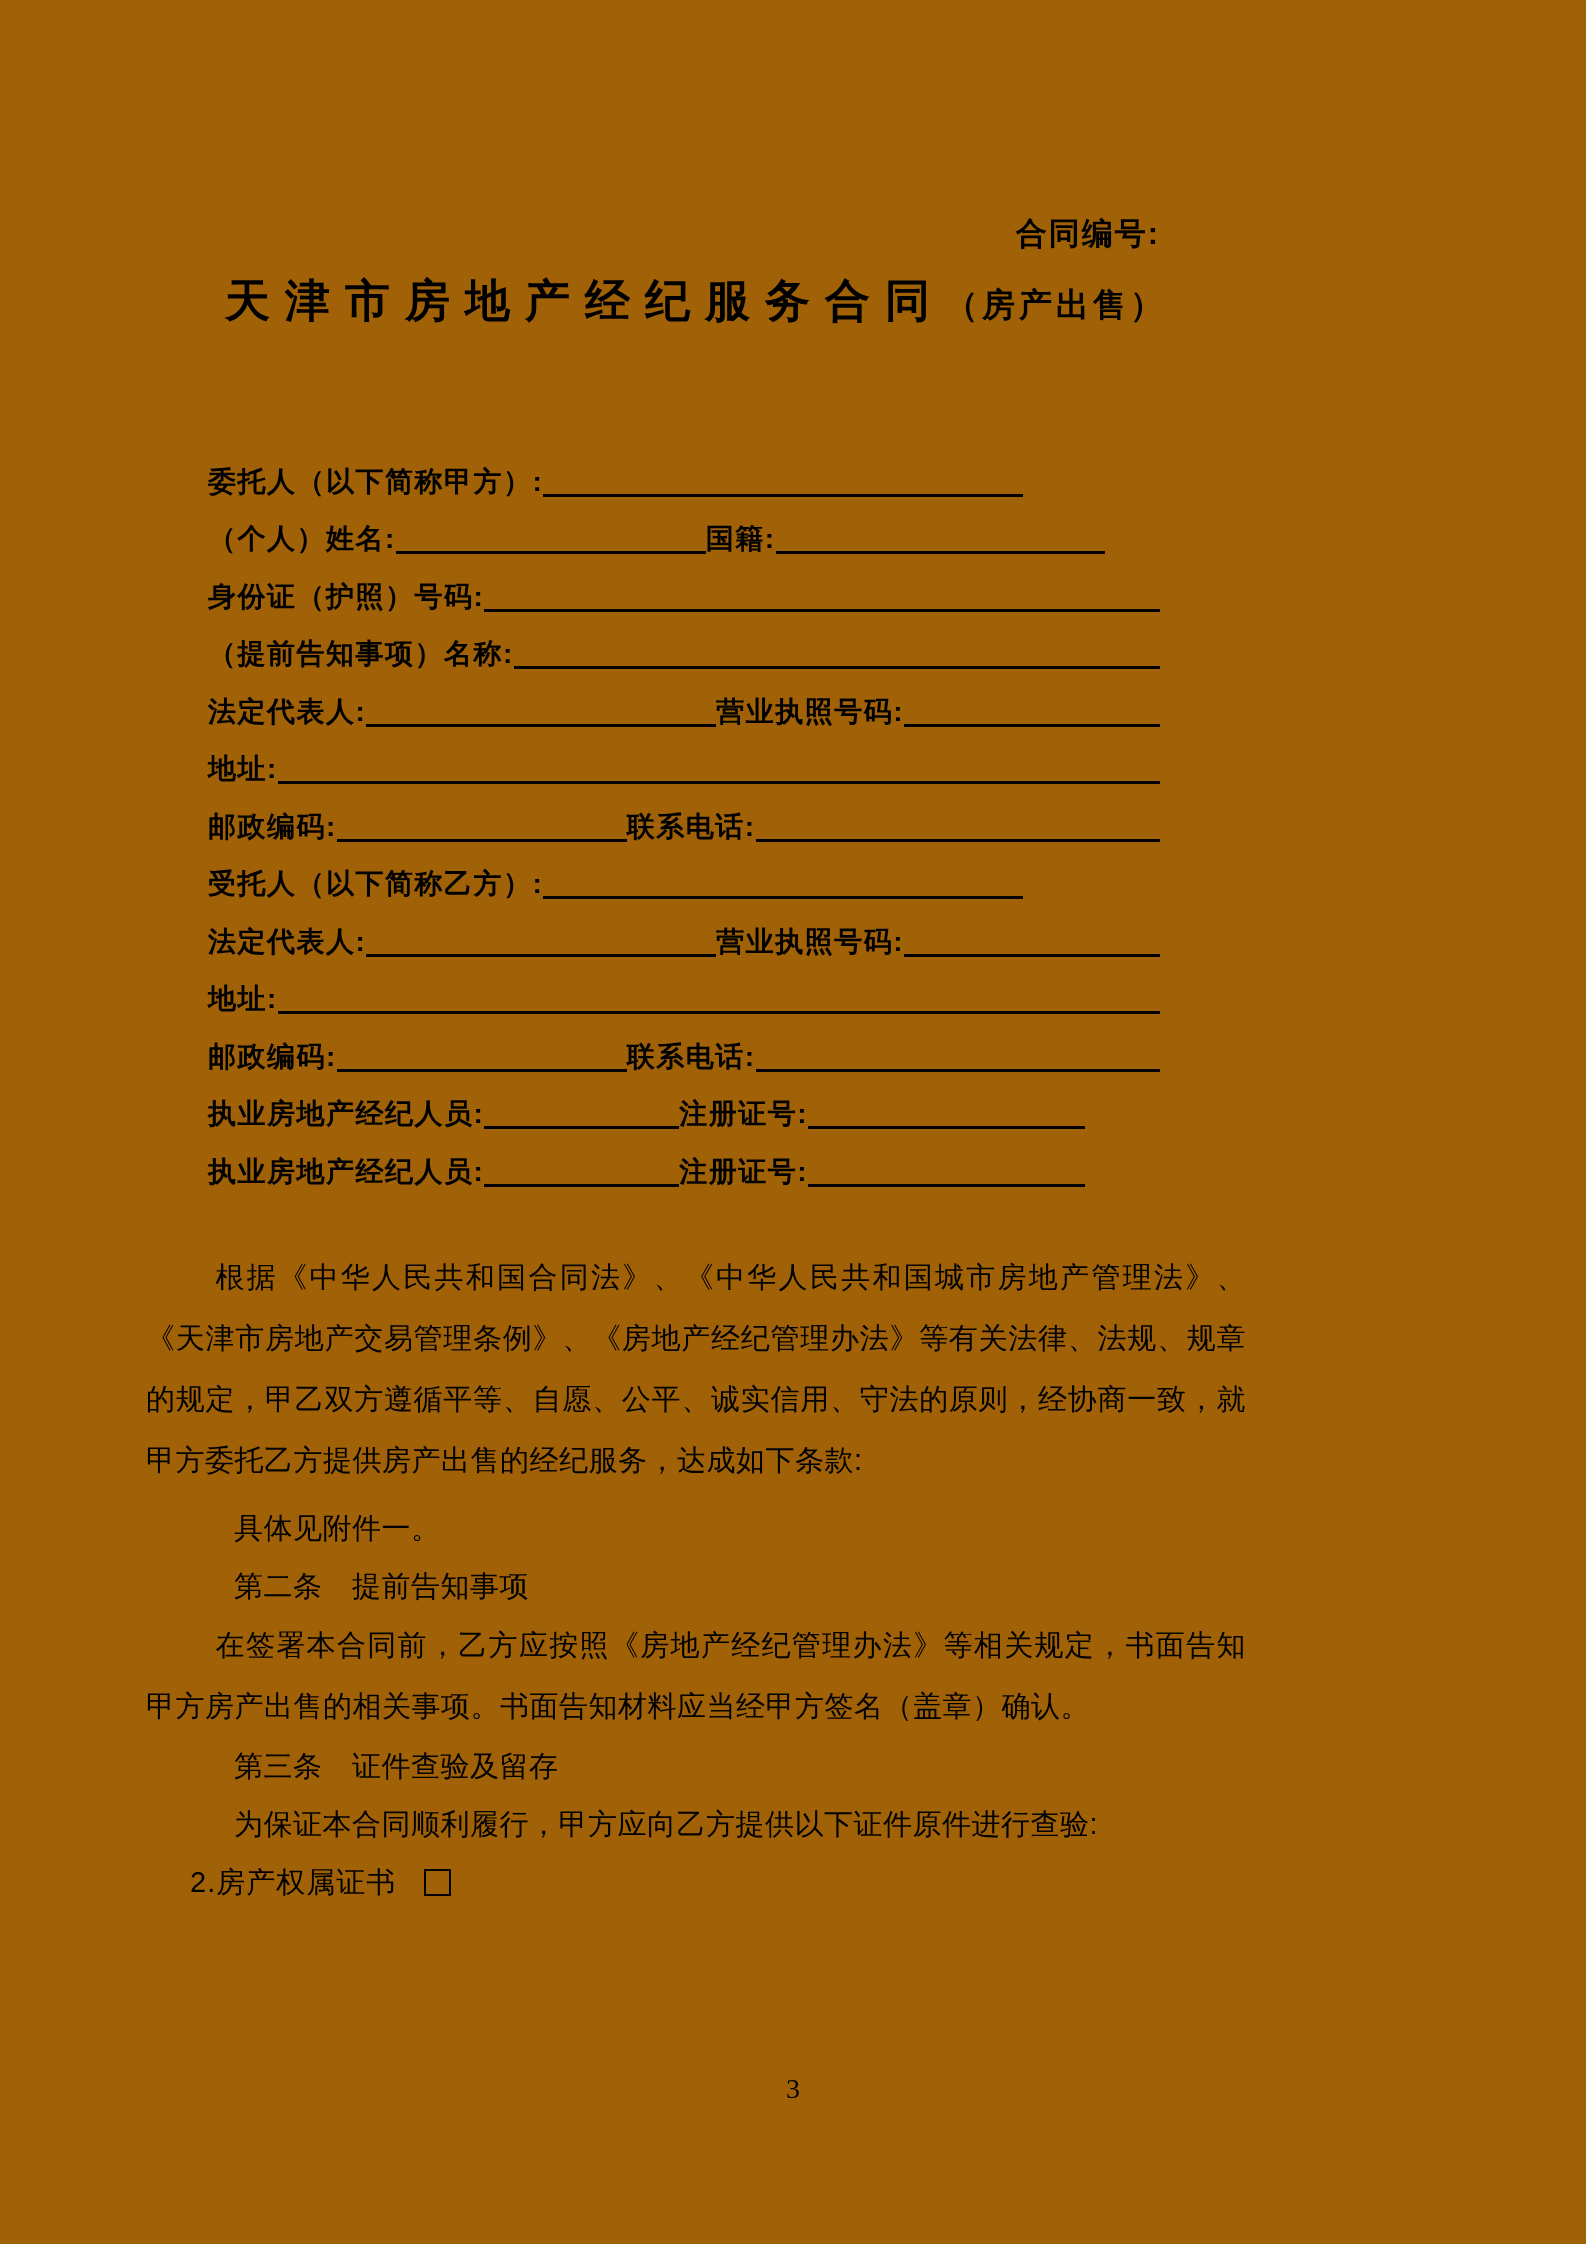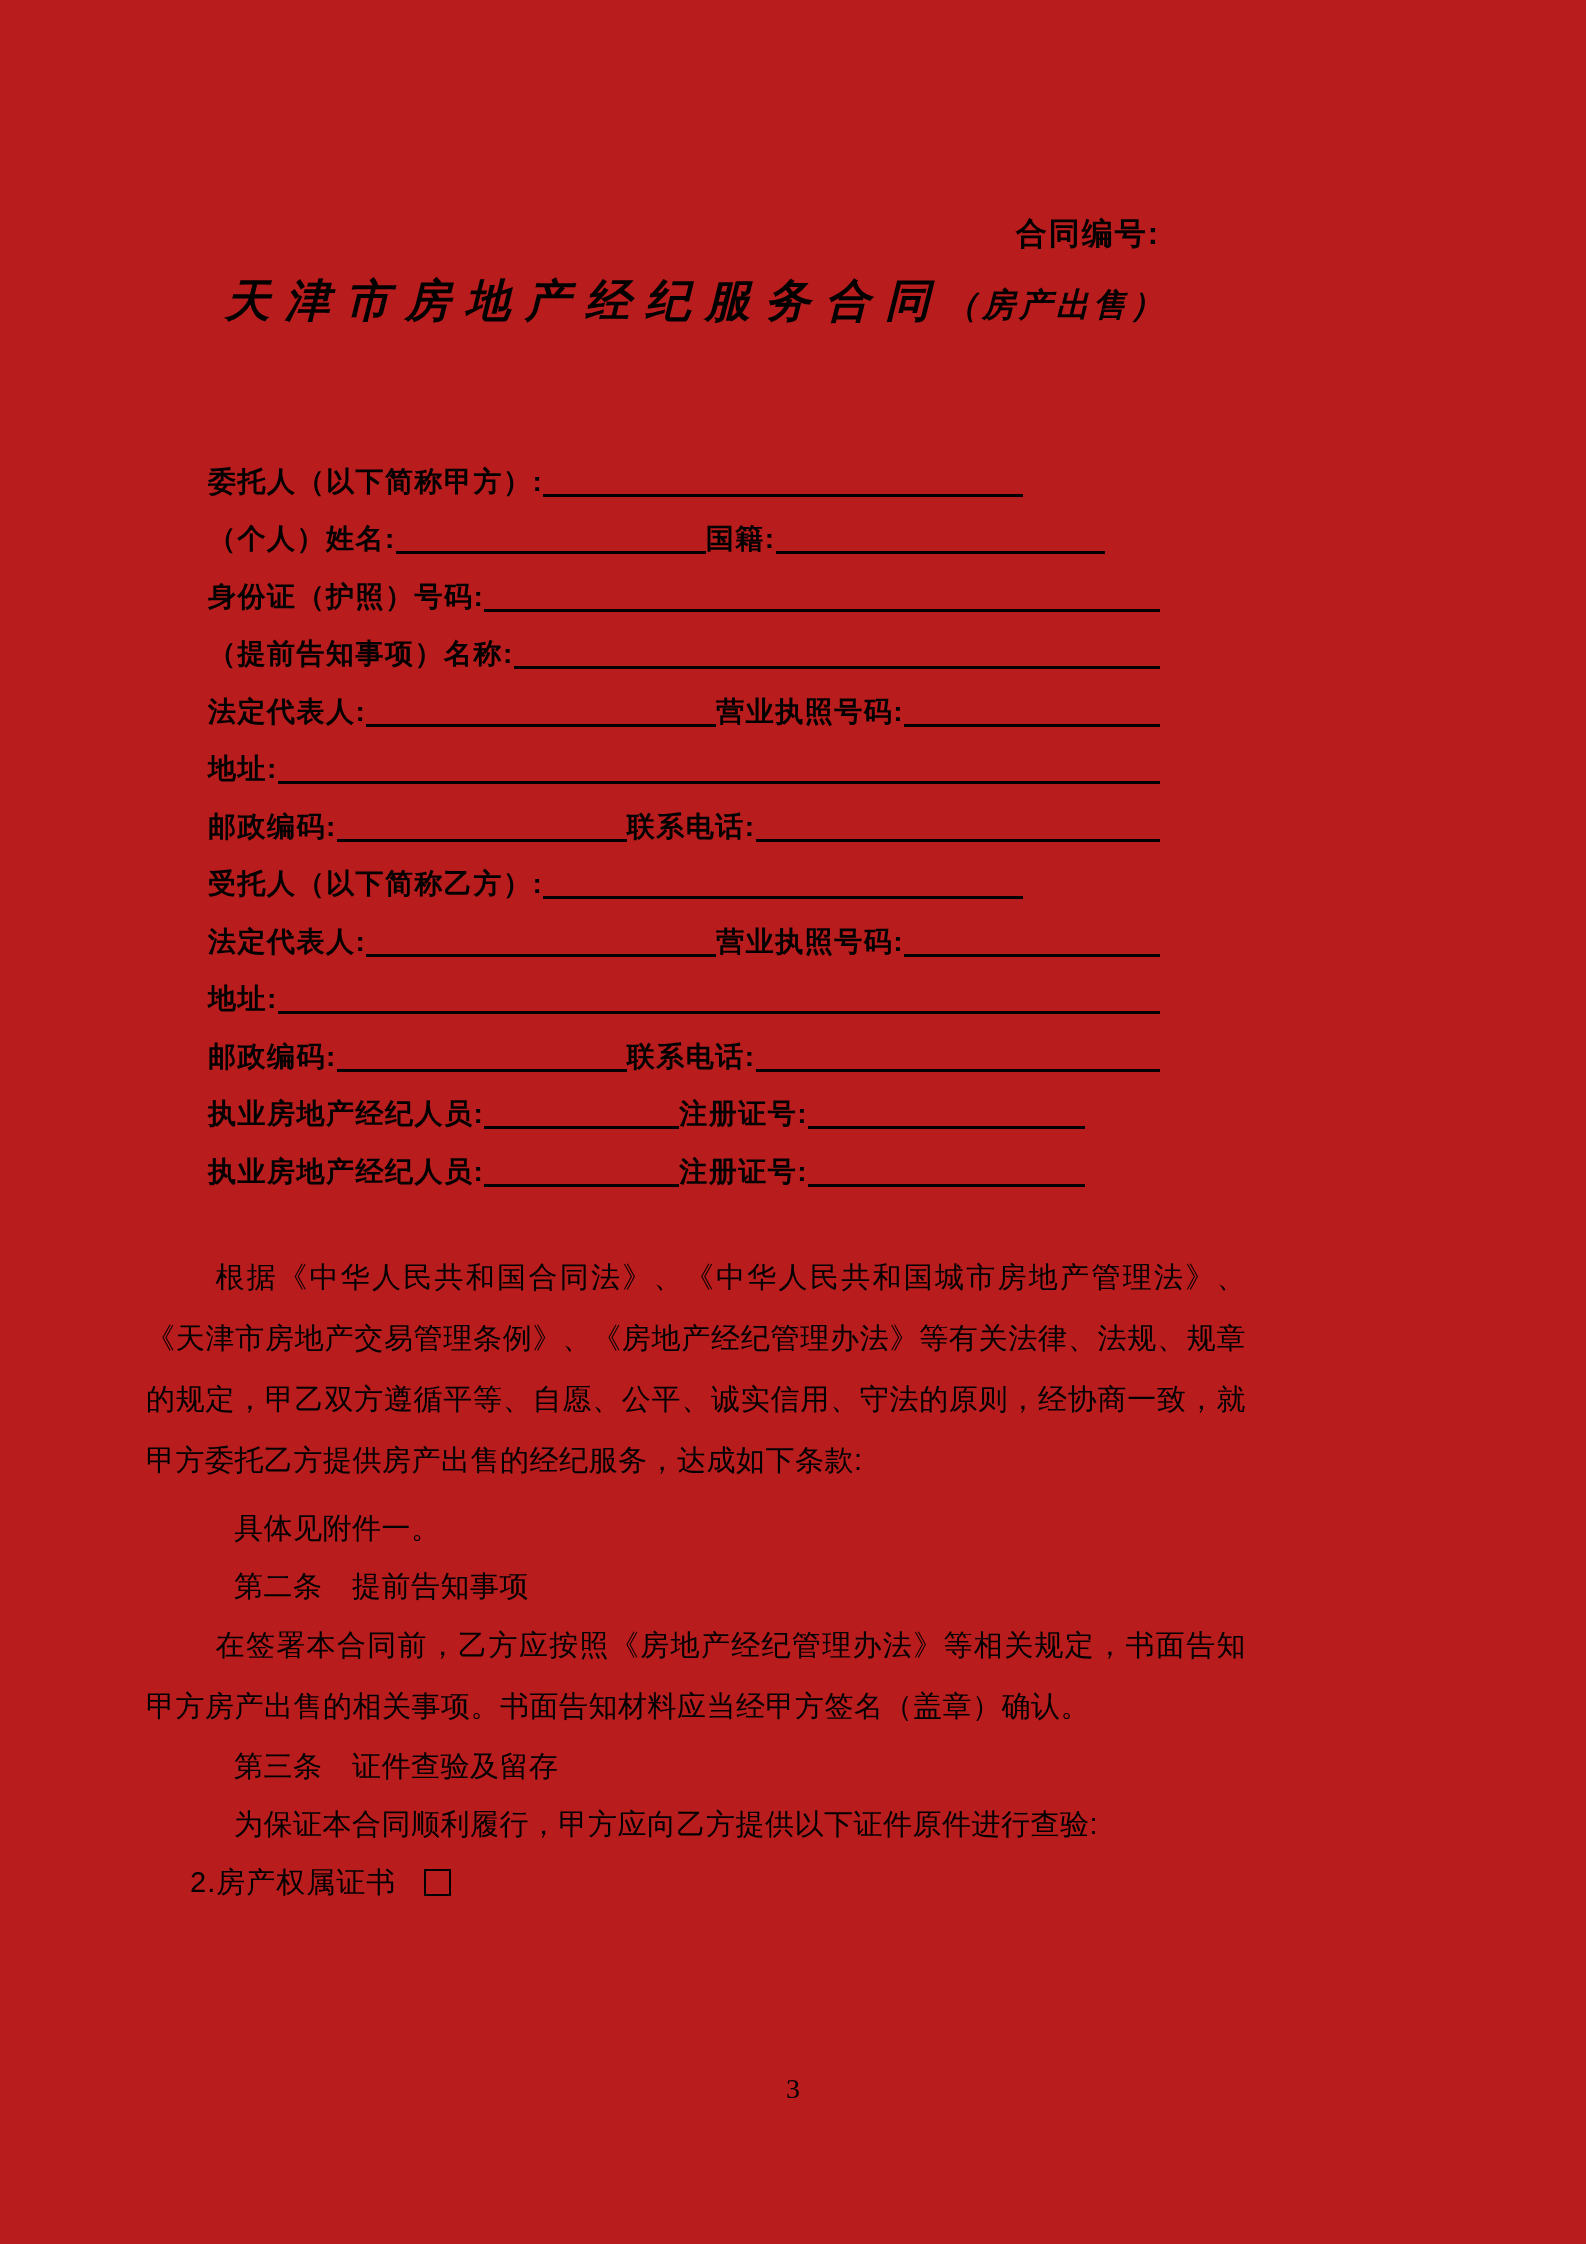--- a/index.html
+++ b/index.html
@@ -4,21 +4,21 @@
 <style>
   html, body {
     margin: 0;
     padding: 0;
     background: #ffffff;
   }
   .page {
     position: relative;
     width: 1586px;
     height: 2244px;
-    background: #b91c1c;
+    background: #a16207;
     color: #000000;
     font-family: "Liberation Sans", "DejaVu Sans", sans-serif;
     overflow: hidden;
     box-sizing: border-box;
     padding-top: 213px;
   }
   .content {
     margin-left: 146px;
     width: 1100px;
   }
@@ -31,21 +31,20 @@
     letter-spacing: 2px;
     line-height: 42px;
   }
   
   .title {
     margin: 14px 0 0 0;
     text-align: center;
     line-height: 64px;
     font-weight: bold;
     white-space: nowrap;
-    font-style: italic;
   }
   .title-main {
     font-size: 45px;
     letter-spacing: 15px;
   }
   .title-suffix {
     font-size: 33px;
     letter-spacing: 4px;
   }
   

